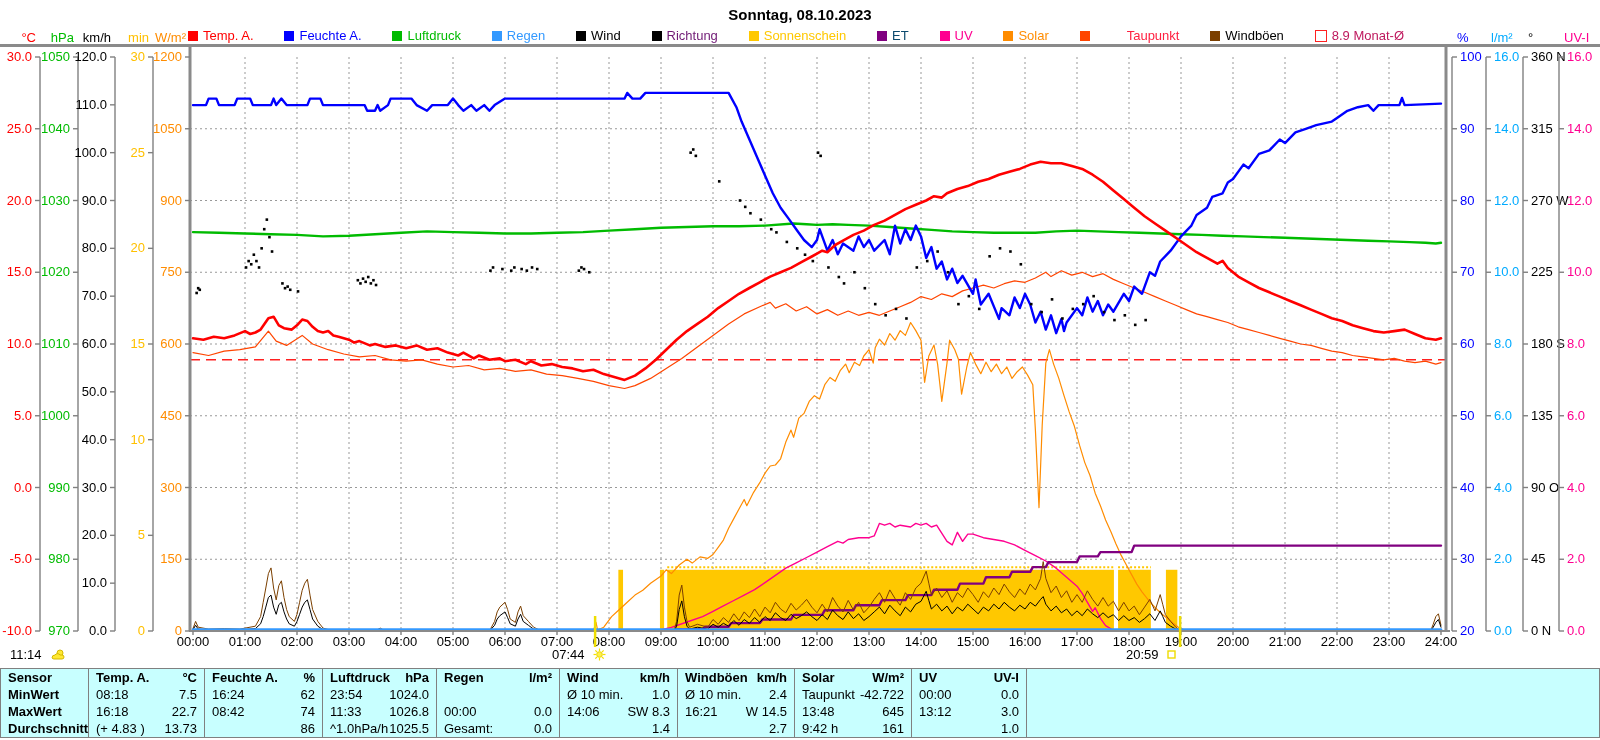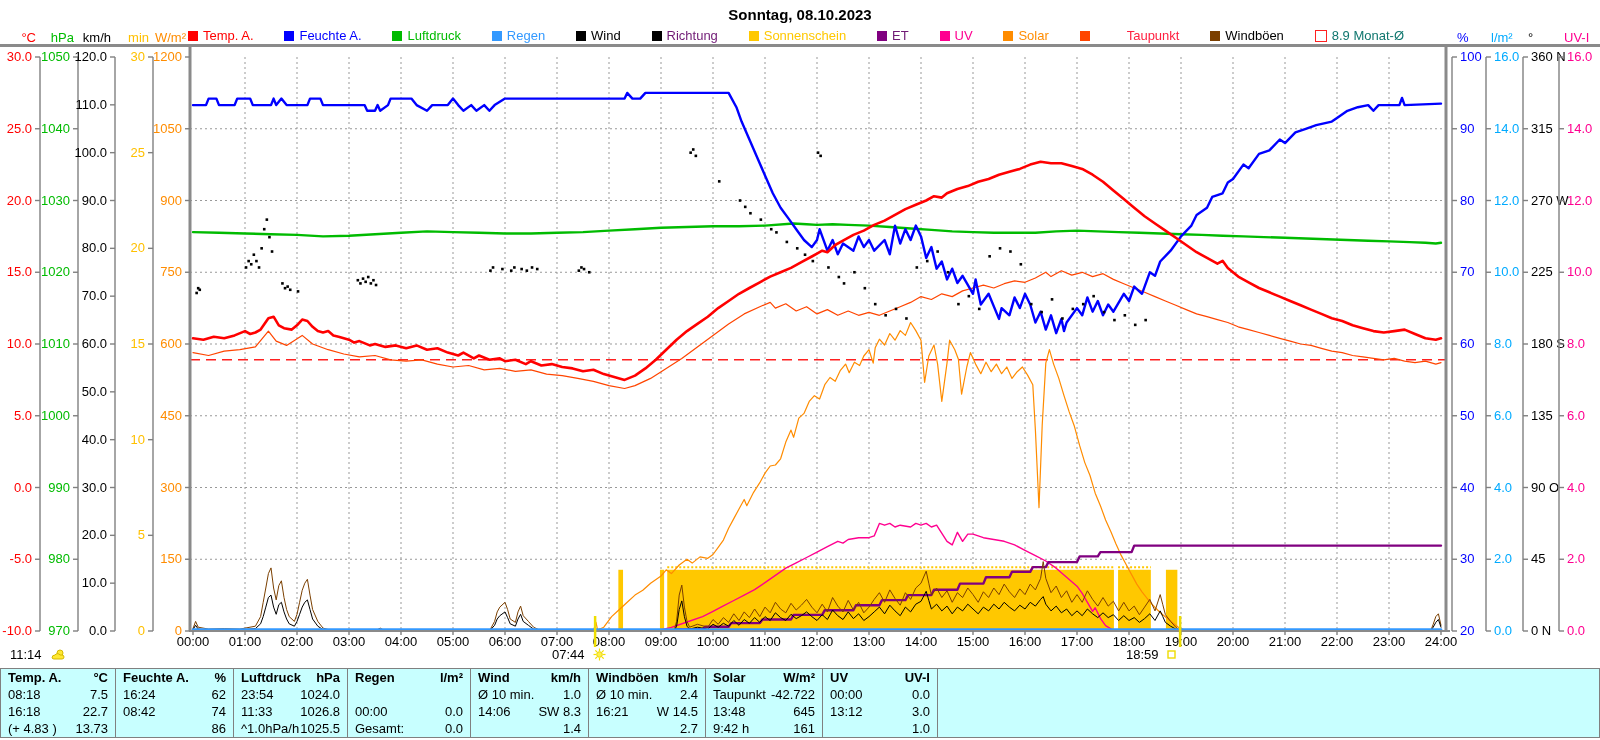--- a/index.html
+++ b/index.html
@@ -57,41 +57,41 @@
     <span class="leg-item">
       <span class="leg-sq" style="background: rgb(0, 0, 0);"></span>
       <span style="color: #701a75;">Richtung</span>
     </span>
     <span class="leg-item">
       <span class="leg-sq" style="background: rgb(255, 200, 0);"></span>
       <span style="color: rgb(255, 200, 0);">Sonnenschein</span>
     </span>
     <span class="leg-item">
       <span class="leg-sq" style="background: rgb(128, 0, 128);"></span>
-      <span style="color: #701a75;">ET</span>
+      <span style="color: #0c4a6e;">ET</span>
     </span>
     <span class="leg-item">
       <span class="leg-sq" style="background: rgb(255, 0, 144);"></span>
       <span style="color: rgb(255, 0, 144);">UV</span>
     </span>
     <span class="leg-item">
       <span class="leg-sq" style="background: rgb(255, 140, 0);"></span>
       <span style="color: rgb(255, 140, 0);">Solar</span>
     </span>
     <span class="leg-item">
       <span class="leg-sq" style="background: rgb(255, 69, 0);"></span>
       <span style="color: rgb(255, 32, 64); margin-left: 32px;">Taupunkt</span>
     </span>
     <span class="leg-item">
       <span class="leg-sq" style="background: rgb(123, 63, 0);"></span>
       <span style="color: rgb(0, 0, 0);">Windböen</span>
     </span>
     <span class="leg-item">
       <span class="leg-sq" style="background: rgb(255, 255, 255); border: 1px solid rgb(255, 32, 32);"></span>
-      <span style="color: #0f766e;">8.9 Monat-Ø</span>
+      <span style="color: #be185d;">8.9 Monat-Ø</span>
     </span>
   </div>
 
 <svg id="chart-svg" width="1600" height="740">
     <line x1="190" y1="128.75" x2="1446" y2="128.75" stroke="#999999" stroke-width="1" stroke-dasharray="2,3"></line>
     <line x1="190" y1="200.5" x2="1446" y2="200.5" stroke="#999999" stroke-width="1" stroke-dasharray="2,3"></line>
     <line x1="190" y1="272.25" x2="1446" y2="272.25" stroke="#999999" stroke-width="1" stroke-dasharray="2,3"></line>
     <line x1="190" y1="344" x2="1446" y2="344" stroke="#999999" stroke-width="1" stroke-dasharray="2,3"></line>
     <line x1="190" y1="415.75" x2="1446" y2="415.75" stroke="#999999" stroke-width="1" stroke-dasharray="2,3"></line>
     <line x1="190" y1="487.5" x2="1446" y2="487.5" stroke="#999999" stroke-width="1" stroke-dasharray="2,3"></line>
@@ -482,27 +482,33 @@
         <line x1="10" y1="6.5" x2="12.5" y2="6.5"></line>
       <line x1="2.3" y1="2.3" x2="4" y2="4"></line>
         <line x1="9" y1="9" x2="10.7" y2="10.7"></line>
       <line x1="2.3" y1="10.7" x2="4" y2="9"></line>
         <line x1="9" y1="4" x2="10.7" y2="2.3"></line>
     </g>
     <circle cx="6.5" cy="6.5" r="2.8" fill="#FFF04A" stroke="#E8D400" stroke-width="1"></circle>
   </svg>
 </div>
 <div class="marker" id="sunset-marker">
-  <span>18:59</span>
+  <span>20:59</span>
   <svg width="9" height="9">
     <rect x="1" y="1" width="7" height="7" fill="#FFFFFF" stroke="#EEDC00" stroke-width="1.4"></rect>
   </svg>
 </div>
 
 <div class="stats-table" id="stats-table">
+    <div class="tcol sensor-col" style="width: 89px;">
+      <div class="trow hdr">Sensor</div>
+      <div class="trow">MinWert</div>
+      <div class="trow">MaxWert</div>
+      <div class="trow">Durchschnitt</div>
+    </div>
     <div class="tcol" style="width: 116px;">
       <div class="trow hdr">
         <span>Temp. A.</span>
         <span>°C</span>
       </div>
       <div class="trow">
         <span>08:18</span>
         <span>7.5</span>
       </div>
       <div class="trow">

